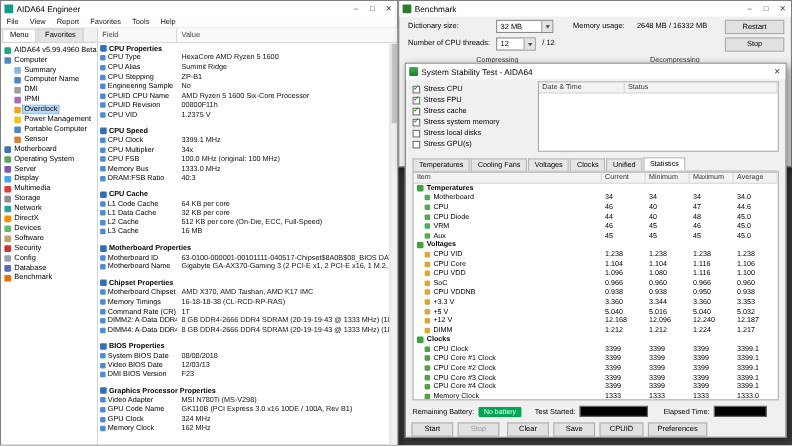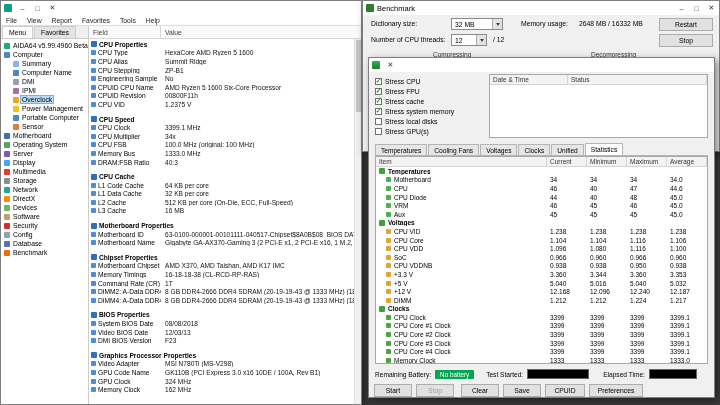--- a/index.html
+++ b/index.html
@@ -86,20 +86,21 @@
   #stab-buttons .btn{position:absolute;top:0;height:13px;}
   .btn.disabled{color:#9b9b9b;}
 </style>
 </head>
 <body>
 <div id="screen">
 
 <div class="window" id="aida">
   <div class="titlebar">
     <span class="app-icon" style="background:#0f9d8a;"></span>
+    <span class="title">AIDA64 Engineer</span>
     <span class="winbtns">
       <span class="winbtn">–</span>
       <span class="winbtn">□</span>
       <span class="winbtn">✕</span>
     </span>
   </div>
   <div id="aida-menubar">
         <span class="menu-item">File</span>
         <span class="menu-item">View</span>
         <span class="menu-item">Report</span>
@@ -500,20 +501,21 @@
     <div id="bench-sections">
           <span class="bench-sec" style="left: 70px;">Compressing</span>
           <span class="bench-sec" style="left: 228px;">Decompressing</span>
         </div>
   </div>
 </div>
 
 <div class="window" id="stab">
   <div class="titlebar">
     <span class="app-icon" style="background:linear-gradient(#35b44a,#1b7f2e);"></span>
+    <span class="title">System Stability Test - AIDA64</span>
     <span class="winbtns">
       <span class="winbtn">✕</span>
     </span>
   </div>
   <div id="stab-content">
     <div id="stress-checkboxes">
           <label class="cb-row">
             <span class="cb-box checked">✓</span>
             <span class="cb-label">Stress CPU</span>
           </label>

